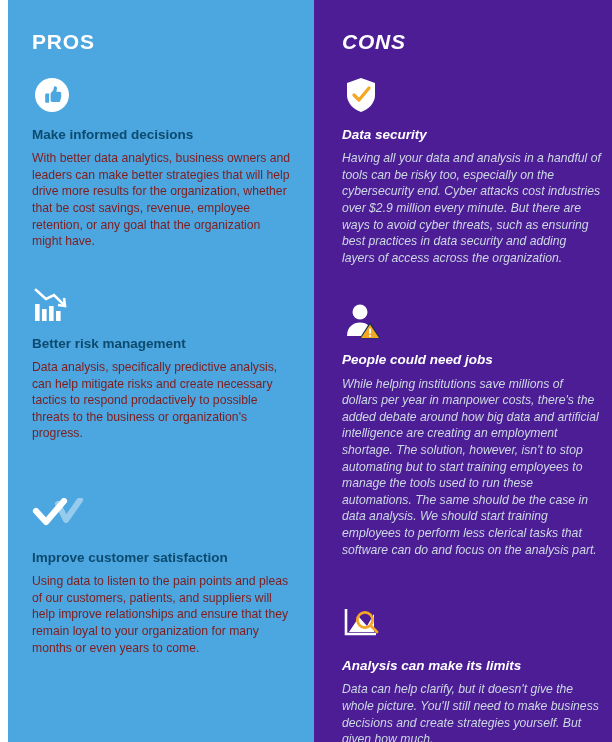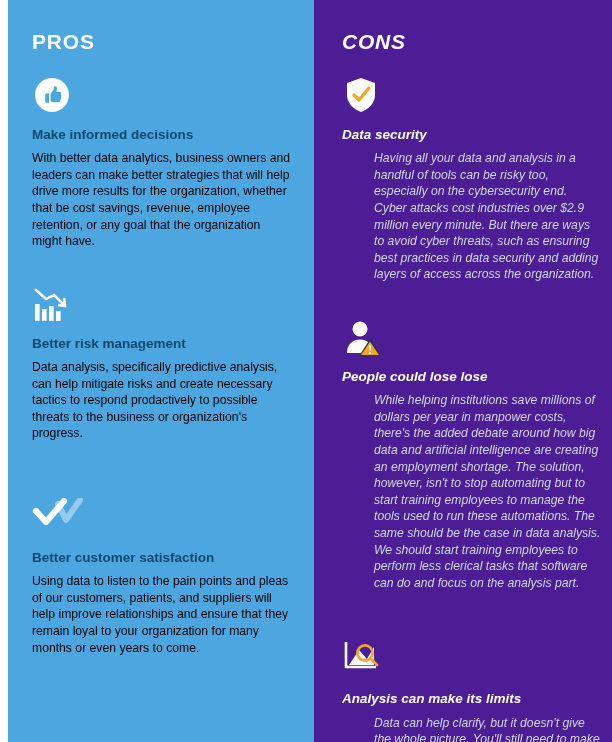--- a/index.html
+++ b/index.html
@@ -57,25 +57,24 @@
     color: #ffffff;
     margin: 0 0 7px 0;
     line-height: 1.2;
   }
   .item-body {
     font-size: 12.2px;
     line-height: 16.6px;
     margin: 0;
   }
   .panel-pros .item-body {
-    color: #000000;
+    color: #7f1d1d;
   }
   .panel-cons .item-body {
     color: #ccd8e2;
-    margin-left: 32px;
   }
   .panel-pros .item-title {
     color: #0c4a6e;
   }
   .spacer-sm { height: 14px; }
   .spacer-md { height: 22px; }
   .spacer-lg { height: 30px; }
 </style>
 </head>
 <body>
@@ -117,21 +116,21 @@
     <div class="spacer-lg"></div>
     <div class="spacer-md"></div>
 
     <div class="item">
       <span class="item-icon">
         <svg width="52" height="34" viewBox="0 0 52 34">
           <polyline points="26,6 34,22 48,2" fill="none" stroke="#ffffff" stroke-opacity="0.42" stroke-width="6" stroke-linecap="round" stroke-linejoin="round"></polyline>
           <polyline points="4,13 14,24 32,3" fill="none" stroke="#ffffff" stroke-width="6.2" stroke-linecap="round" stroke-linejoin="round"></polyline>
         </svg>
       </span>
-      <h2 class="item-title">Better customer satisfaction</h2>
+      <h2 class="item-title">Improve customer satisfaction</h2>
       <p class="item-body">Using data to listen to the pain points and pleas of our customers, patients, and suppliers will help improve relationships and ensure that they remain loyal to your organization for many months or even years to come.</p>
     </div>
   </div>
 
   <div class="panel panel-cons">
     <h1 class="panel-heading">CONS</h1>
 
     <div class="item">
       <span class="item-icon">
         <svg width="38" height="40" viewBox="0 0 38 40">
@@ -149,21 +148,21 @@
       <span class="item-icon">
         <svg width="42" height="42" viewBox="0 0 42 42">
           <circle cx="18" cy="12" r="7.5" fill="#ffffff"></circle>
           <path d="M5 36 C5 27 11 22.5 18 22.5 C25 22.5 31 27 31 36 Z" fill="#ffffff"></path>
           <path d="M28 22 L38.5 38.5 H17.5 Z" fill="#123550"></path>
           <path d="M28 24.5 L37 38 H19 Z" fill="#f5a623"></path>
           <rect x="27.1" y="28.5" width="1.9" height="5.2" fill="#ffffff"></rect>
           <rect x="27.1" y="35" width="1.9" height="1.9" fill="#ffffff"></rect>
         </svg>
       </span>
-      <h2 class="item-title">People could lose lose</h2>
+      <h2 class="item-title">People could need jobs</h2>
       <p class="item-body">While helping institutions save millions of dollars per year in manpower costs, there's the added debate around how big data and artificial intelligence are creating an employment shortage. The solution, however, isn't to stop automating but to start training employees to manage the tools used to run these automations. The same should be the case in data analysis. We should start training employees to perform less clerical tasks that software can do and focus on the analysis part.</p>
     </div>
 
     <div class="spacer-lg"></div>
     <div class="spacer-sm"></div>
 
     <div class="item">
       <span class="item-icon">
         <svg width="42" height="38" viewBox="0 0 42 38">
           <polyline points="4,3 4,28 34,28" fill="none" stroke="#ffffff" stroke-width="2.6"></polyline>

